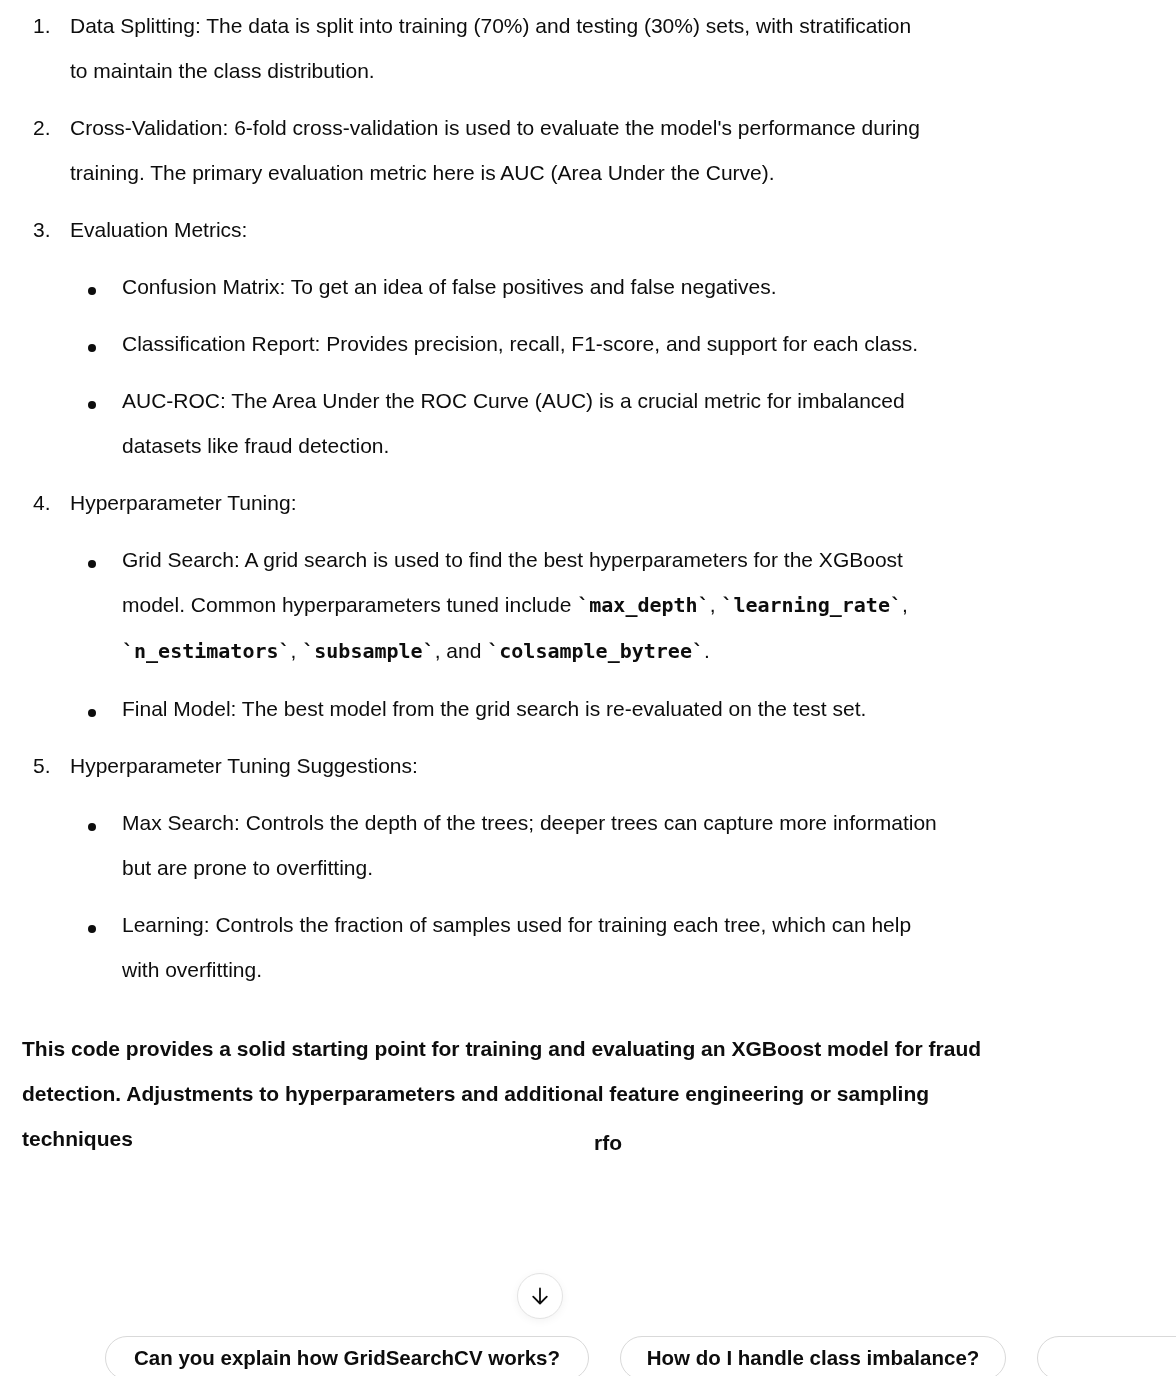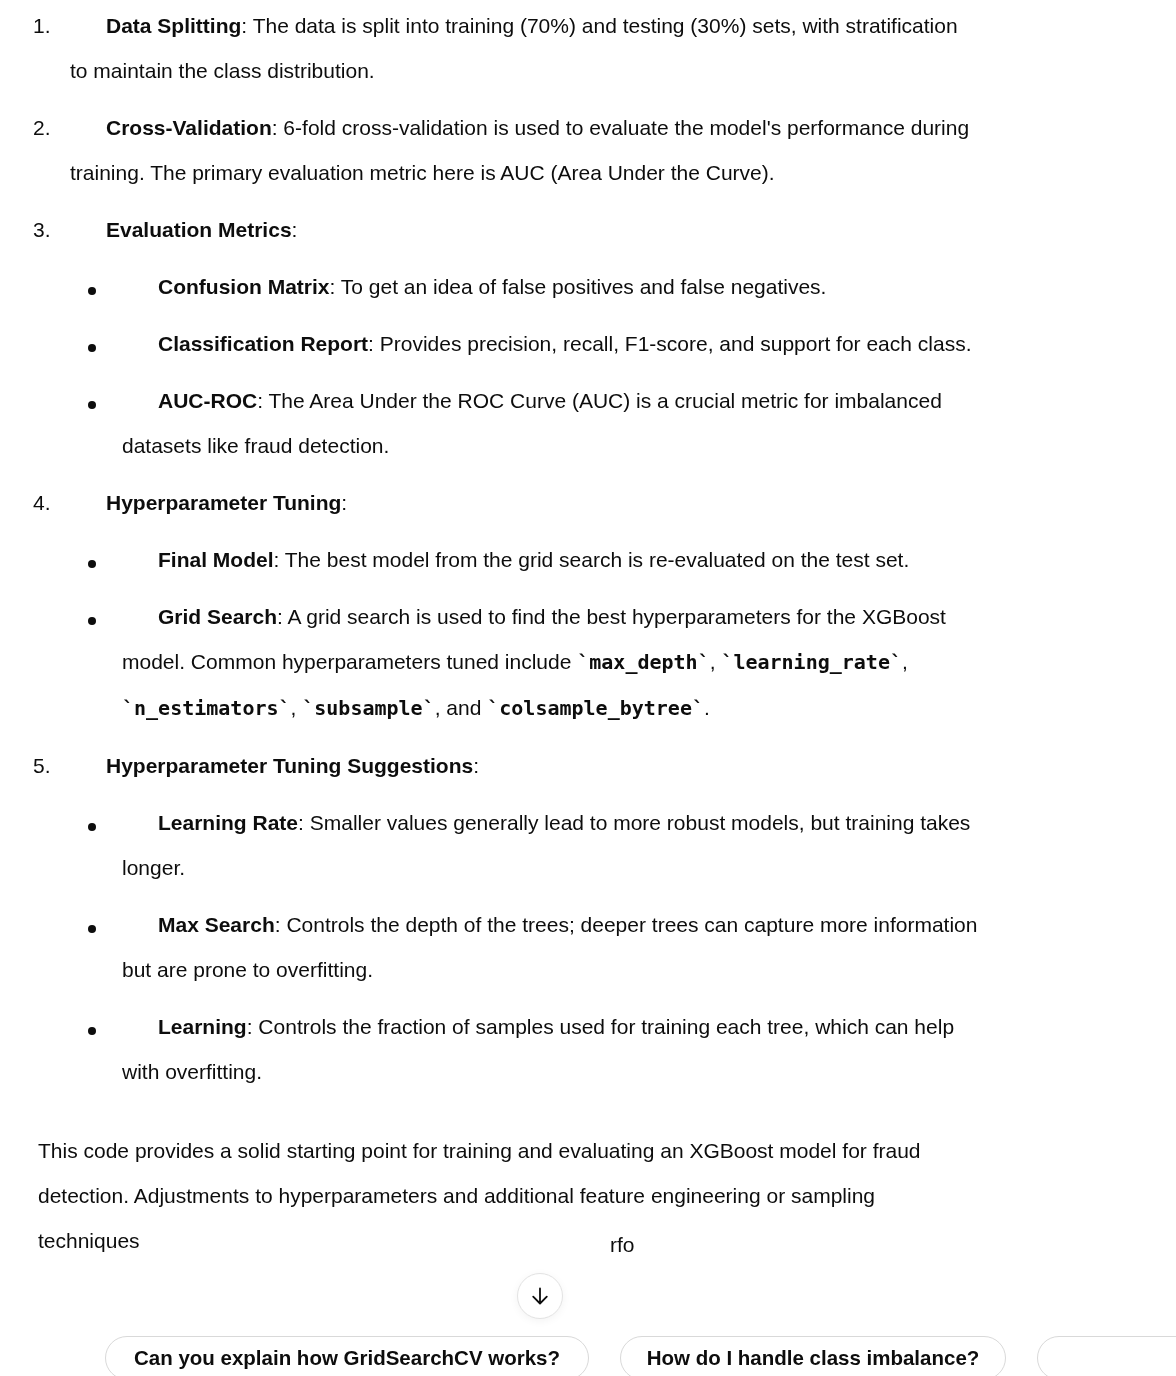--- a/index.html
+++ b/index.html
@@ -14,37 +14,37 @@
     font-size: 21px;
     line-height: 45px;
     font-weight: 400;
   }
   .message { padding: 3px 0 0 22px; }
 
   ol.main-list { list-style: none; margin: 0; padding: 0 0 0 48px; }
   ol.main-list > li { position: relative; margin: 0 0 12px 0; white-space: pre-line; }
   .num { position: absolute; left: -37px; top: 0; font-weight: 400; }
 
-  strong { font-weight: 700; margin-left: 36px; }
+  strong { font-weight: 400; }
 
   ul.sub-list { list-style: none; margin: 0; padding: 0 0 0 52px; }
   ul.sub-list > li { position: relative; margin: 12px 0; white-space: pre-line; }
   .dot {
     position: absolute; left: -34px; top: 23px;
     width: 8px; height: 8px; border-radius: 50%;
     background: #0d0d0d;
   }
 
   code.inline-code {
     font-family: "DejaVu Sans Mono", monospace;
     font-weight: 700;
     font-size: 20px;
   }
 
-  .closing { white-space: pre-line; margin: 34px 0 0 16px; position: relative; max-width: 1150px; }
+  .closing { white-space: pre-line; margin: 34px 0 0 0; position: relative; max-width: 1150px; font-weight: bold; }
   .frag-mid { position: absolute; left: 572px; top: 94px; white-space: nowrap; }
 
   .scroll-btn {
     position: absolute; left: 517px; top: 1273px;
     width: 46px; height: 46px;
     border-radius: 50%;
     background: #ffffff;
     border: 1px solid #e3e3e3;
     box-shadow: 0 2px 8px rgba(0,0,0,0.05);
     display: flex; align-items: center; justify-content: center;
@@ -74,25 +74,24 @@
 <body>
 
 <div class="message">
   <ol class="main-list" id="main-list">
       <li><span class="num">1.</span><strong>Data Splitting</strong><span>: The data is split into training (70%) and testing (30%) sets, with stratification
 to maintain the class distribution.</span></li>
       <li><span class="num">2.</span><strong>Cross-Validation</strong><span>: 6-fold cross-validation is used to evaluate the model's performance during
 training. The primary evaluation metric here is AUC (Area Under the Curve).</span></li>
       <li><span class="num">3.</span><strong>Evaluation Metrics</strong><span>:</span><ul class="sub-list"><li><span class="dot"></span><strong>Confusion Matrix</strong><span>: To get an idea of false positives and false negatives.</span></li><li><span class="dot"></span><strong>Classification Report</strong><span>: Provides precision, recall, F1-score, and support for each class.</span></li><li><span class="dot"></span><strong>AUC-ROC</strong><span>: The Area Under the ROC Curve (AUC) is a crucial metric for imbalanced
 datasets like fraud detection.</span></li></ul></li>
-      <li><span class="num">4.</span><strong>Hyperparameter Tuning</strong><span>:</span><ul class="sub-list"><li><span class="dot"></span><strong>Final Model</strong><span>: The best model from the grid search is re-evaluated on the test set.</span></li><li><span class="dot"></span><strong>Grid Search</strong><span>: A grid search is used to find the best hyperparameters for the XGBoost
+      <li><span class="num">4.</span><strong>Hyperparameter Tuning</strong><span>:</span><ul class="sub-list"><li><span class="dot"></span><strong>Grid Search</strong><span>: A grid search is used to find the best hyperparameters for the XGBoost
 model. Common hyperparameters tuned include </span><code class="inline-code">`max_depth`</code><span>, </span><code class="inline-code">`learning_rate`</code><span>,
-</span><code class="inline-code">`n_estimators`</code><span>, </span><code class="inline-code">`subsample`</code><span>, and </span><code class="inline-code">`colsample_bytree`</code><span>.</span></li></ul></li>
-      <li><span class="num">5.</span><strong>Hyperparameter Tuning Suggestions</strong><span>:</span><ul class="sub-list"><li><span class="dot"></span><strong>Learning Rate</strong><span>: Smaller values generally lead to more robust models, but training takes
-longer.</span></li><li><span class="dot"></span><strong>Max Search</strong><span>: Controls the depth of the trees; deeper trees can capture more information
+</span><code class="inline-code">`n_estimators`</code><span>, </span><code class="inline-code">`subsample`</code><span>, and </span><code class="inline-code">`colsample_bytree`</code><span>.</span></li><li><span class="dot"></span><strong>Final Model</strong><span>: The best model from the grid search is re-evaluated on the test set.</span></li></ul></li>
+      <li><span class="num">5.</span><strong>Hyperparameter Tuning Suggestions</strong><span>:</span><ul class="sub-list"><li><span class="dot"></span><strong>Max Search</strong><span>: Controls the depth of the trees; deeper trees can capture more information
 but are prone to overfitting.</span></li><li><span class="dot"></span><strong>Learning</strong><span>: Controls the fraction of samples used for training each tree, which can help
 with overfitting.</span></li></ul></li>
     </ol>
 
   <p class="closing"><span>This code provides a solid starting point for training and evaluating an XGBoost model for fraud
 detection. Adjustments to hyperparameters and additional feature engineering or sampling
 </span><span>techniques</span><span class="frag-mid">rfo</span></p>
 </div>
 
 <button class="scroll-btn">

